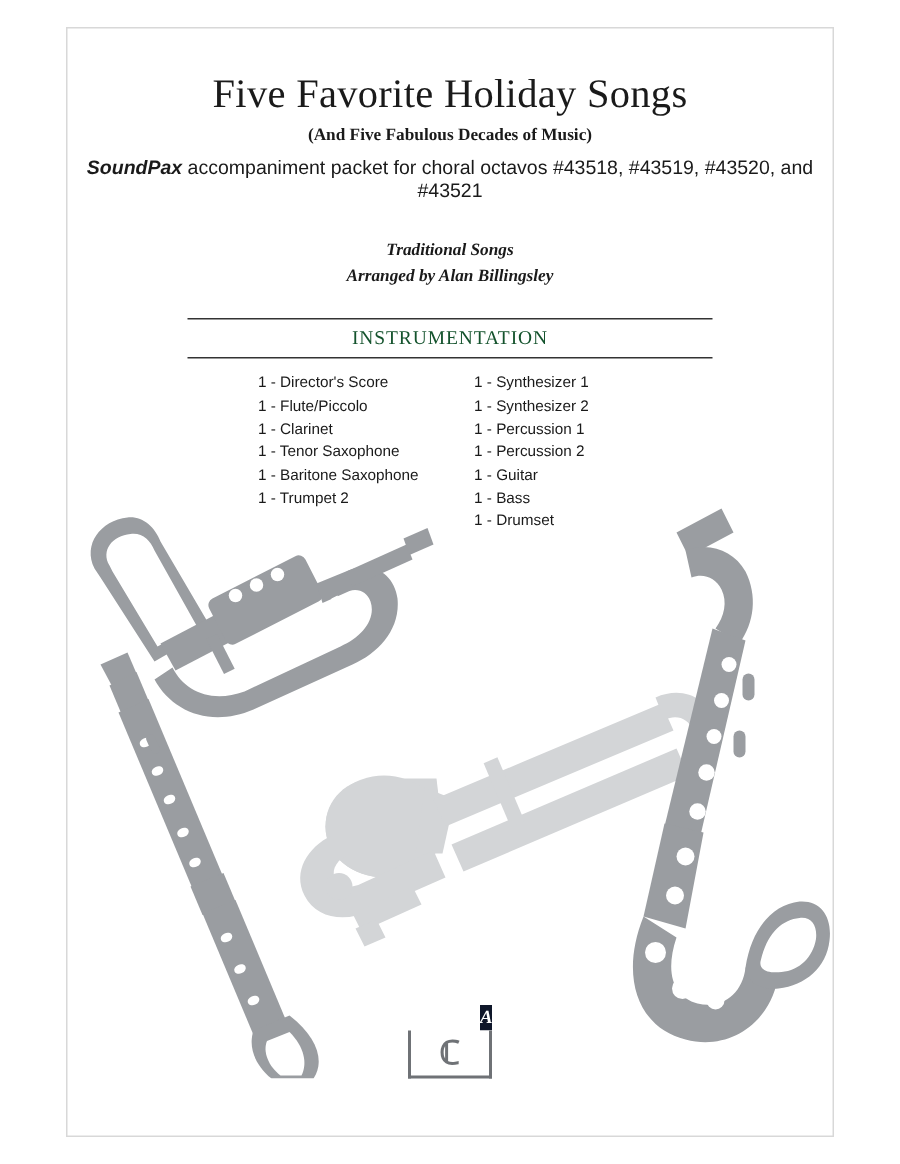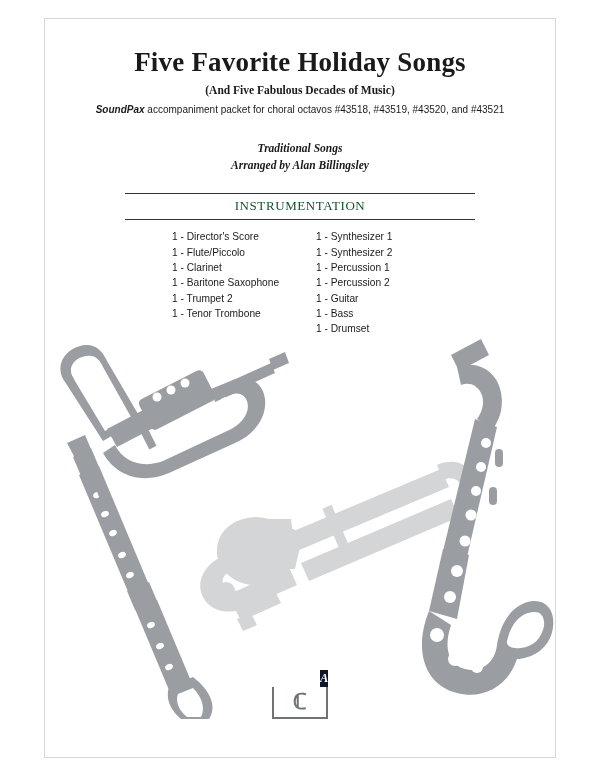--- a/index.html
+++ b/index.html
@@ -31,38 +31,38 @@
     box-sizing: border-box;
     overflow: hidden;
   }
 
   
   .title {
     margin: 0;
     padding-top: 28px;
     text-align: center;
     font-family: "Liberation Serif", serif;
-    font-weight: bold;
+    font-weight: normal;
     font-size: 27px;
     letter-spacing: 0.2px;
     color: #1a1a1a;
   }
   .subtitle {
     margin: 6px 0 0 0;
     text-align: center;
     font-family: "Liberation Serif", serif;
     font-weight: bold;
     font-size: 11.5px;
     color: #1a1a1a;
   }
   .soundpax-line {
     margin: 8px 0 0 0;
     text-align: center;
     font-family: "Liberation Sans", sans-serif;
-    font-size: 10px;
+    font-size: 13px;
     color: #1a1a1a;
   }
   .soundpax-line .brand {
     font-weight: bold;
     font-style: italic;
   }
 
   .credits {
     margin-top: 25px;
     text-align: center;
@@ -185,23 +185,23 @@
     <div class="instr-wrap">
       <div class="rule top"></div>
       <div class="instr-heading">INSTRUMENTATION</div>
       <div class="rule bottom"></div>
 
       <div class="columns">
         <div class="col left">
           <div>1 - Director's Score</div>
           <div>1 - Flute/Piccolo</div>
           <div>1 - Clarinet</div>
+          <div>1 - Tenor Saxophone</div>
           <div>1 - Baritone Saxophone</div>
           <div>1 - Trumpet 2</div>
-          <div>1 - Tenor Trombone</div>
         </div>
         <div class="col right">
           <div>1 - Synthesizer 1</div>
           <div>1 - Synthesizer 2</div>
           <div>1 - Percussion 1</div>
           <div>1 - Percussion 2</div>
           <div>1 - Guitar</div>
           <div>1 - Bass</div>
           <div>1 - Drumset</div>
         </div>

